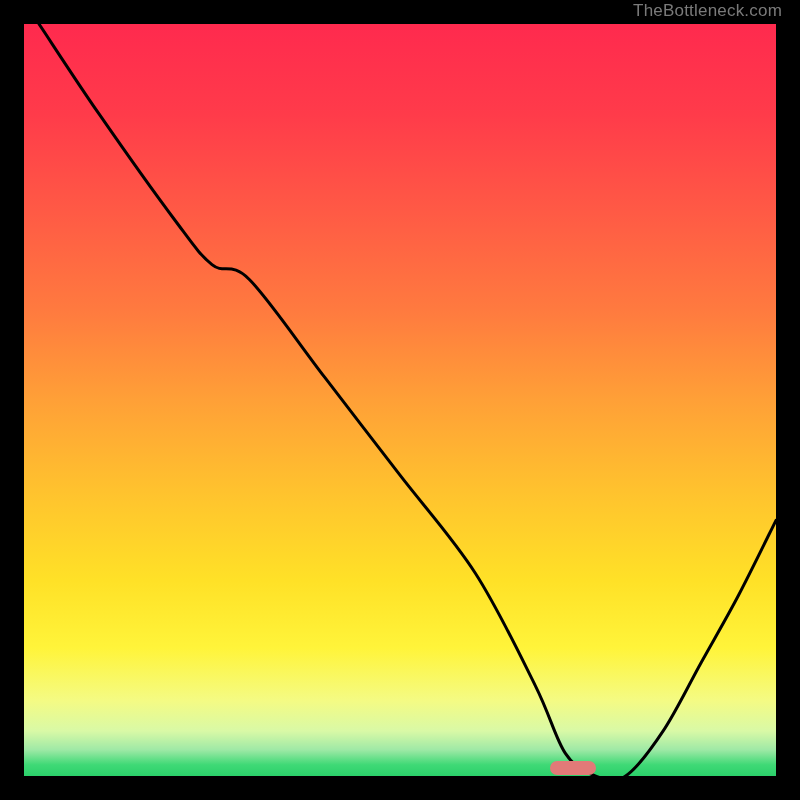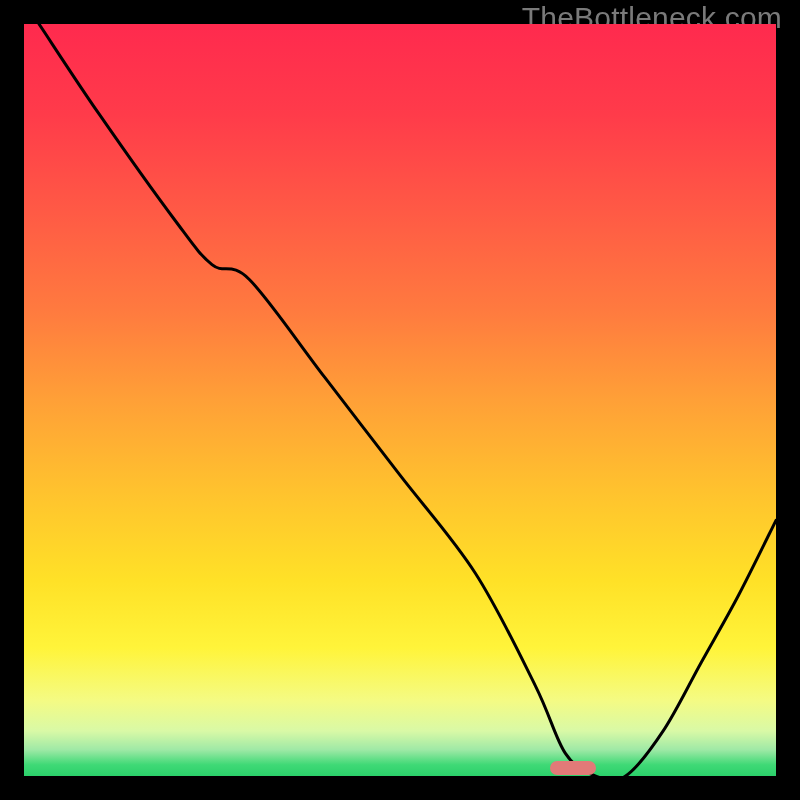--- a/index.html
+++ b/index.html
@@ -31,21 +31,21 @@
   }
   .curve-svg {
     position: absolute;
     inset: 0;
   }
   .watermark {
     position: absolute;
     top: 1px;
     right: 18px;
     color: #7a7a7a;
-    font-size: 30px;
+    font-size: 17px;
     font-weight: 500;
     letter-spacing: 0.2px;
   }
   .marker {
     position: absolute;
     width: 46px;
     height: 14px;
     background: #e27a78;
     border-radius: 7px;
   }

